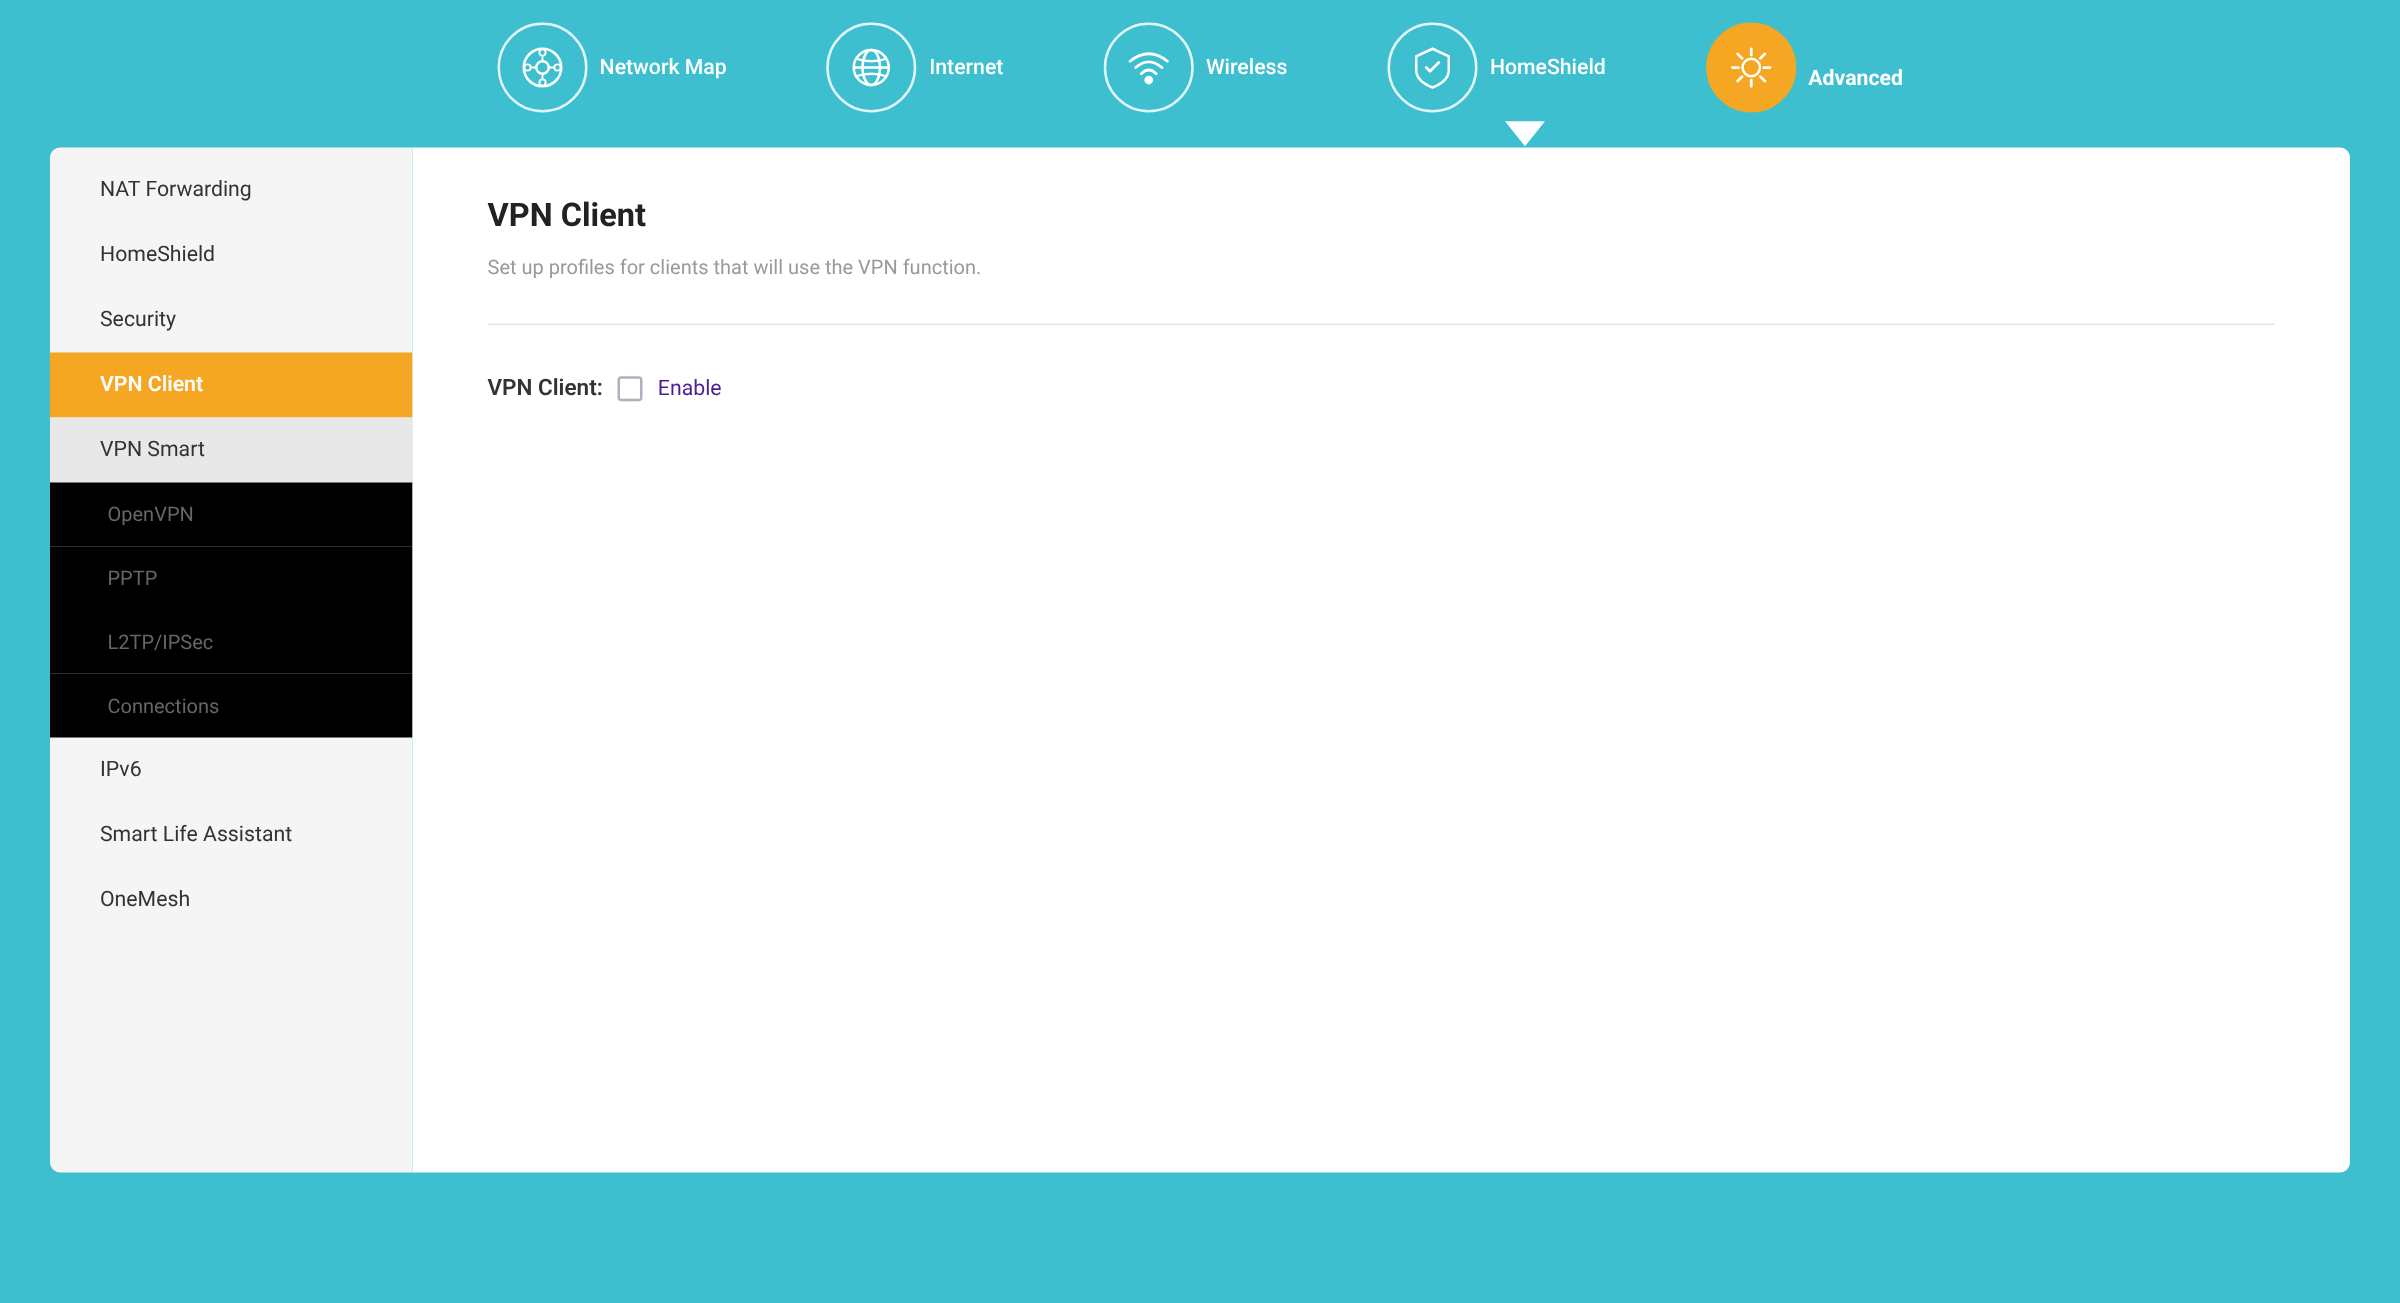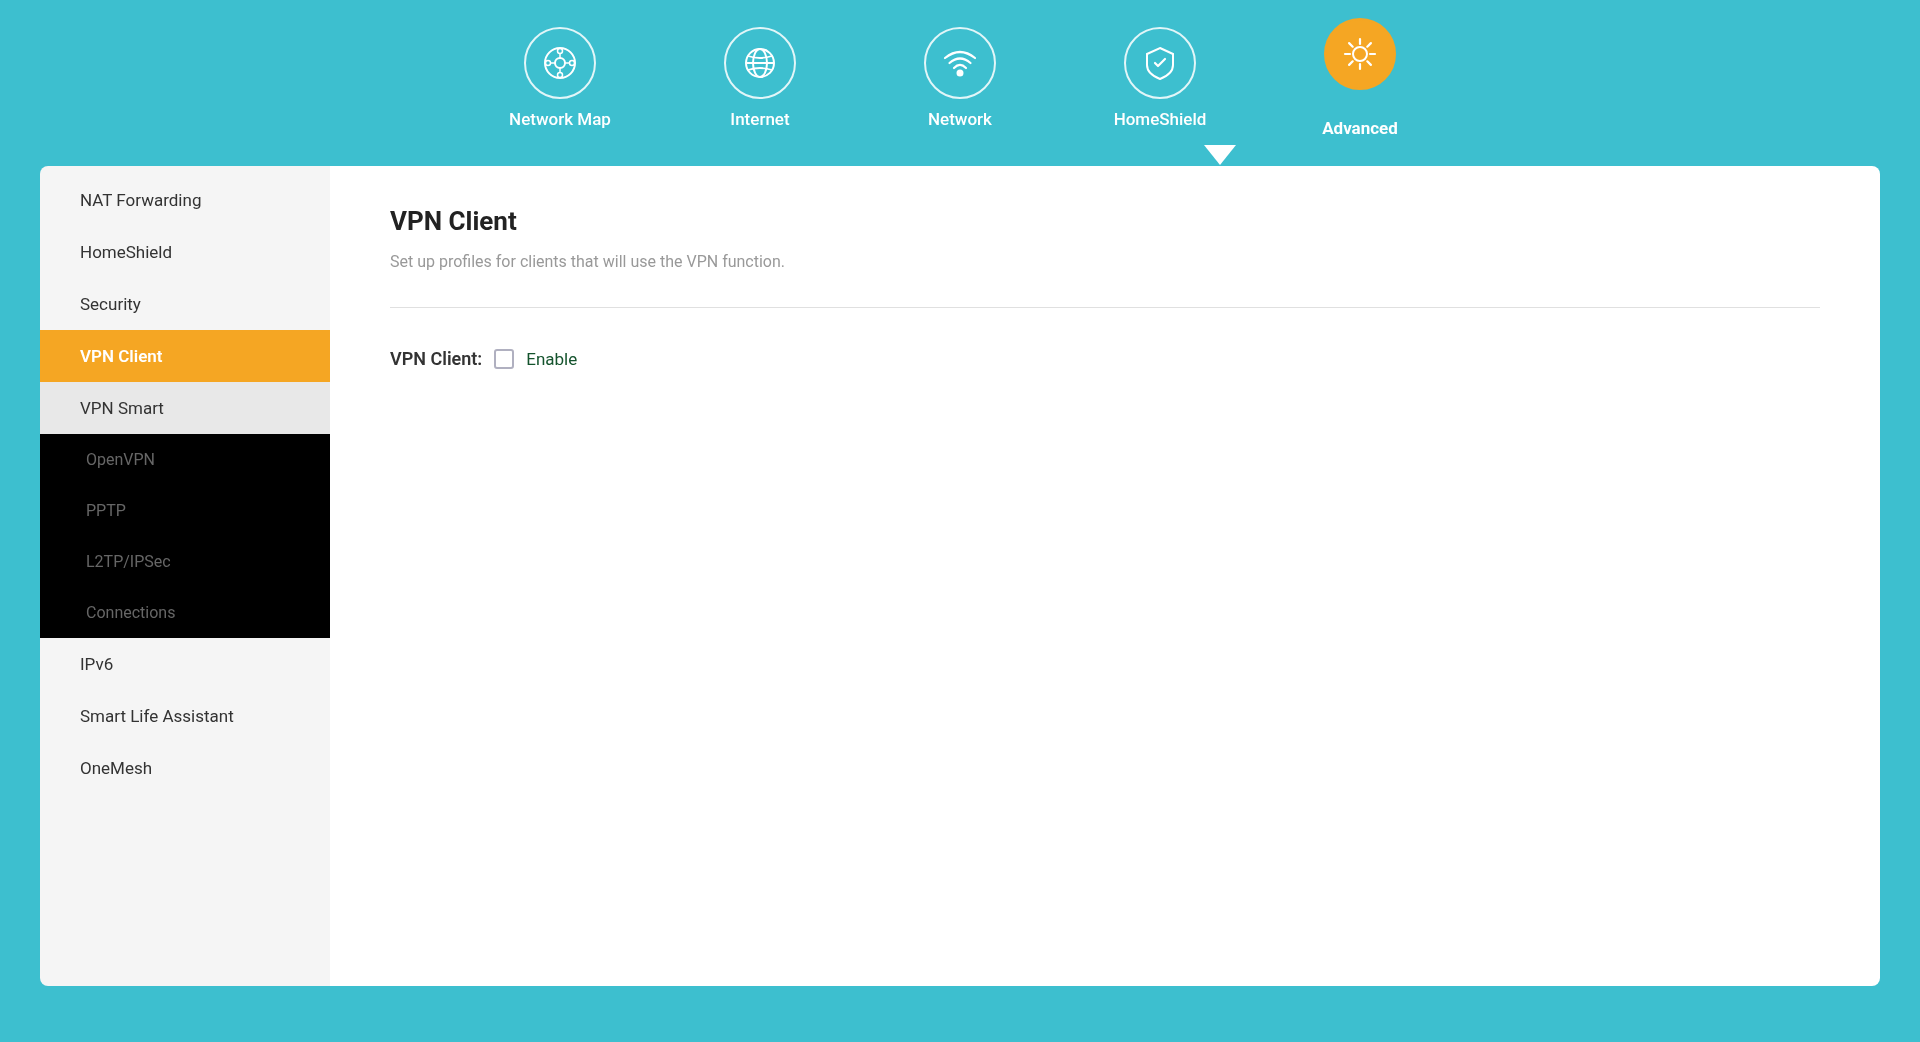--- a/index.html
+++ b/index.html
@@ -14,21 +14,21 @@
     .top-nav {
       background: #3dbfcf;
       display: flex;
       justify-content: center;
       align-items: center;
       padding: 18px 0 10px 0;
       gap: 80px;
     }
     .nav-item {
       display: flex;
-      flex-direction: column;
+      flex-direction: row;
       align-items: center;
       cursor: pointer;
       color: #fff;
       gap: 10px;
       min-width: 120px;
     }
     .nav-item .icon-circle {
       width: 72px;
       height: 72px;
       border-radius: 50%;
@@ -167,21 +167,21 @@
       appearance: none;
       -webkit-appearance: none;
       display: inline-block;
     }
     .vpn-checkbox:checked {
       background: #f5a623;
       border-color: #f5a623;
     }
     .enable-text {
       font-size: 17px;
-      color: #14532d;
+      color: #4c1d95;
     }
   </style>
 </head>
 <body>
 
 <nav class="top-nav">
 
   <div class="nav-item">
     <div class="icon-circle">
       <svg viewBox="0 0 38 38">
@@ -215,21 +215,21 @@
 
   <div class="nav-item">
     <div class="icon-circle">
       <svg viewBox="0 0 38 38">
         <path d="M4 14 Q19 2 34 14" stroke="white" stroke-width="2.2" fill="none" stroke-linecap="round"></path>
         <path d="M8.5 19 Q19 10 29.5 19" stroke="white" stroke-width="2.2" fill="none" stroke-linecap="round"></path>
         <path d="M13 24 Q19 18 25 24" stroke="white" stroke-width="2.2" fill="none" stroke-linecap="round"></path>
         <circle cx="19" cy="29" r="2.5" fill="white"></circle>
       </svg>
     </div>
-    <span class="nav-label">Network</span>
+    <span class="nav-label">Wireless</span>
   </div>
 
   <div class="nav-item">
     <div class="icon-circle">
       <svg viewBox="0 0 38 38">
         <path d="M19 4 L32 10 L32 21 Q32 30 19 35 Q6 30 6 21 L6 10 Z" stroke="white" stroke-width="2" fill="none"></path>
         <path d="M14 19 L17 22 L24 15" stroke="white" stroke-width="2.2" fill="none" stroke-linecap="round" stroke-linejoin="round"></path>
       </svg>
     </div>
     <span class="nav-label">HomeShield</span>

